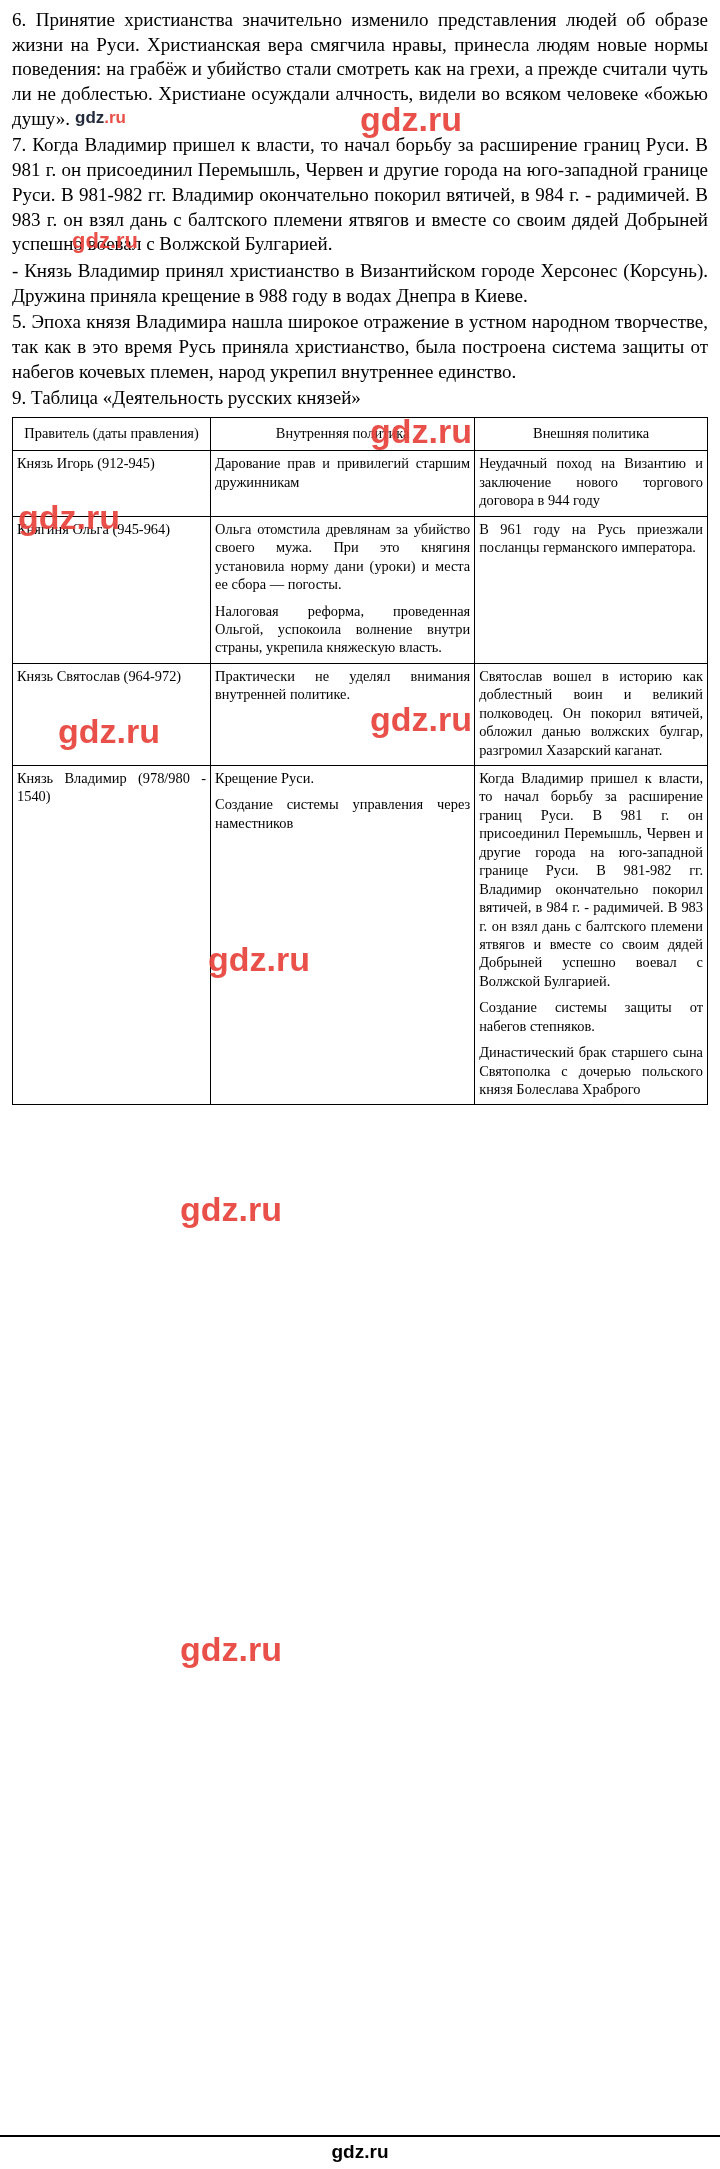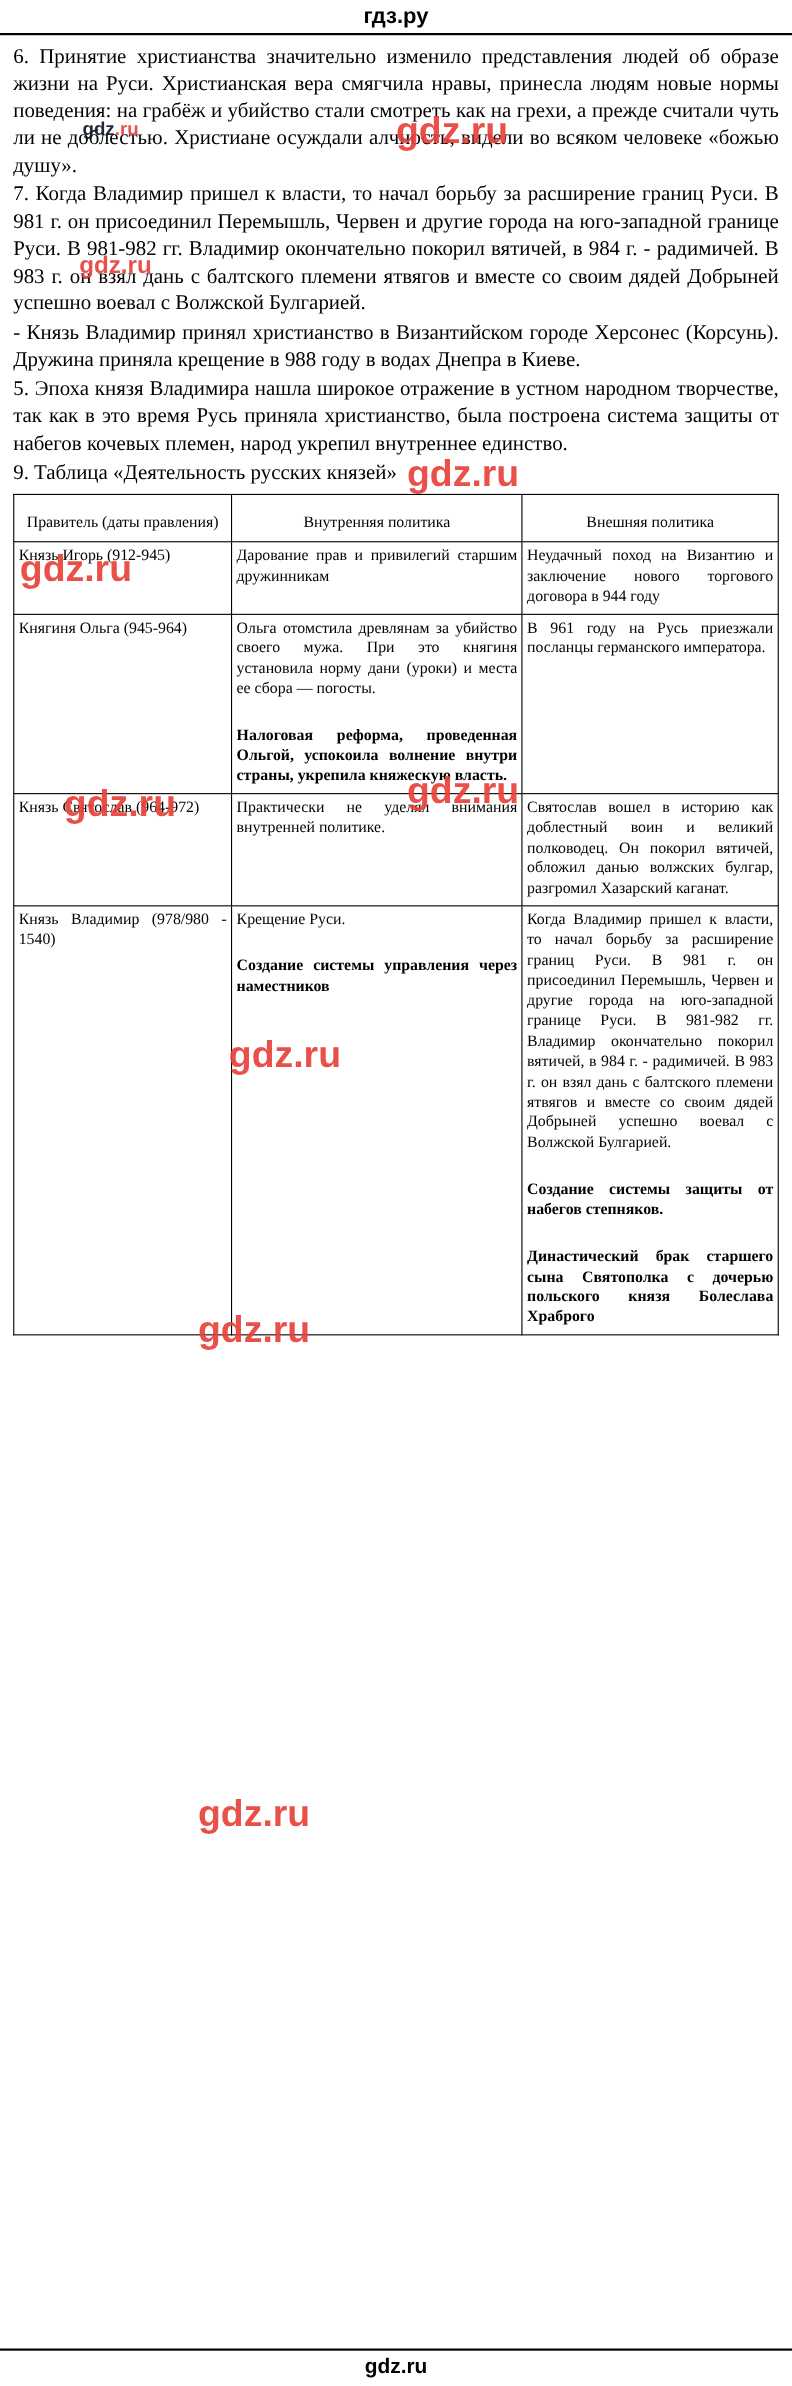--- a/index.html
+++ b/index.html
@@ -64,28 +64,28 @@
     vertical-align: top;
     padding: 3px 4px 6px 4px;
     font-size: 14.4px;
     line-height: 1.28;
     text-align: justify;
     text-justify: inter-word;
     font-weight: normal;
   }
   table.kn th {
     text-align: center;
-    padding-top: 16px;
+    padding-top: 6px;
     padding-bottom: 8px;
   }
   table.kn col.c1 { width: 28.5%; }
   table.kn col.c2 { width: 38%; }
   table.kn col.c3 { width: 33.5%; }
   .cell-block { display: block; }
-  .cell-block + .cell-block { margin-top: 24px; font-weight: bold; }
+  .cell-block + .cell-block { margin-top: 8px; }
 
   
   .wm {
     position: absolute;
     font-family: "Liberation Sans", sans-serif;
     font-weight: bold;
     font-size: 34px;
     color: #e8423a;
     opacity: 0.92;
     pointer-events: none;
@@ -110,23 +110,20 @@
     position: absolute;
     left: 0; right: 0; bottom: 32px;
     border-top: 2px solid #000;
   }
 </style>
 </head>
 <body>
 
 <div class="page">
 
-  <div class="topbar">
-    <span class="topbar-logo"><span>гдз</span><span>.</span><span class="ru">ру</span></span>
-  </div>
 
   <div class="content">
 
     <p class="para">6. Принятие христианства значительно изменило представления людей об образе жизни на Руси. Христианская вера смягчила нравы, принесла людям новые нормы поведения: на грабёж и убийство стали смотреть как на грехи, а прежде считали чуть ли не доблестью. Христиане осуждали алчность, видели во всяком человеке «божью душу».</p>
     <p class="para">7. Когда Владимир пришел к власти, то начал борьбу за расширение границ Руси. В 981 г. он присоединил Перемышль, Червен и другие города на юго-западной границе Руси. В 981-982 гг. Владимир окончательно покорил вятичей, в 984 г. - радимичей. В 983 г. он взял дань с балтского племени ятвягов и вместе со своим дядей Добрыней успешно воевал с Волжской Булгарией.</p>
     <p class="para spaced">- Князь Владимир принял христианство в Византийском городе Херсонес (Корсунь). Дружина приняла крещение в 988 году в водах Днепра в Киеве.</p>
     <p class="para spaced">5. Эпоха князя Владимира нашла широкое отражение в устном народном творчестве, так как в это время Русь приняла христианство, была построена система защиты от набегов кочевых племен, народ укрепил внутреннее единство.</p>
     <p class="para tight">9. Таблица «Деятельность русских князей»</p>
 
     <table class="kn">

